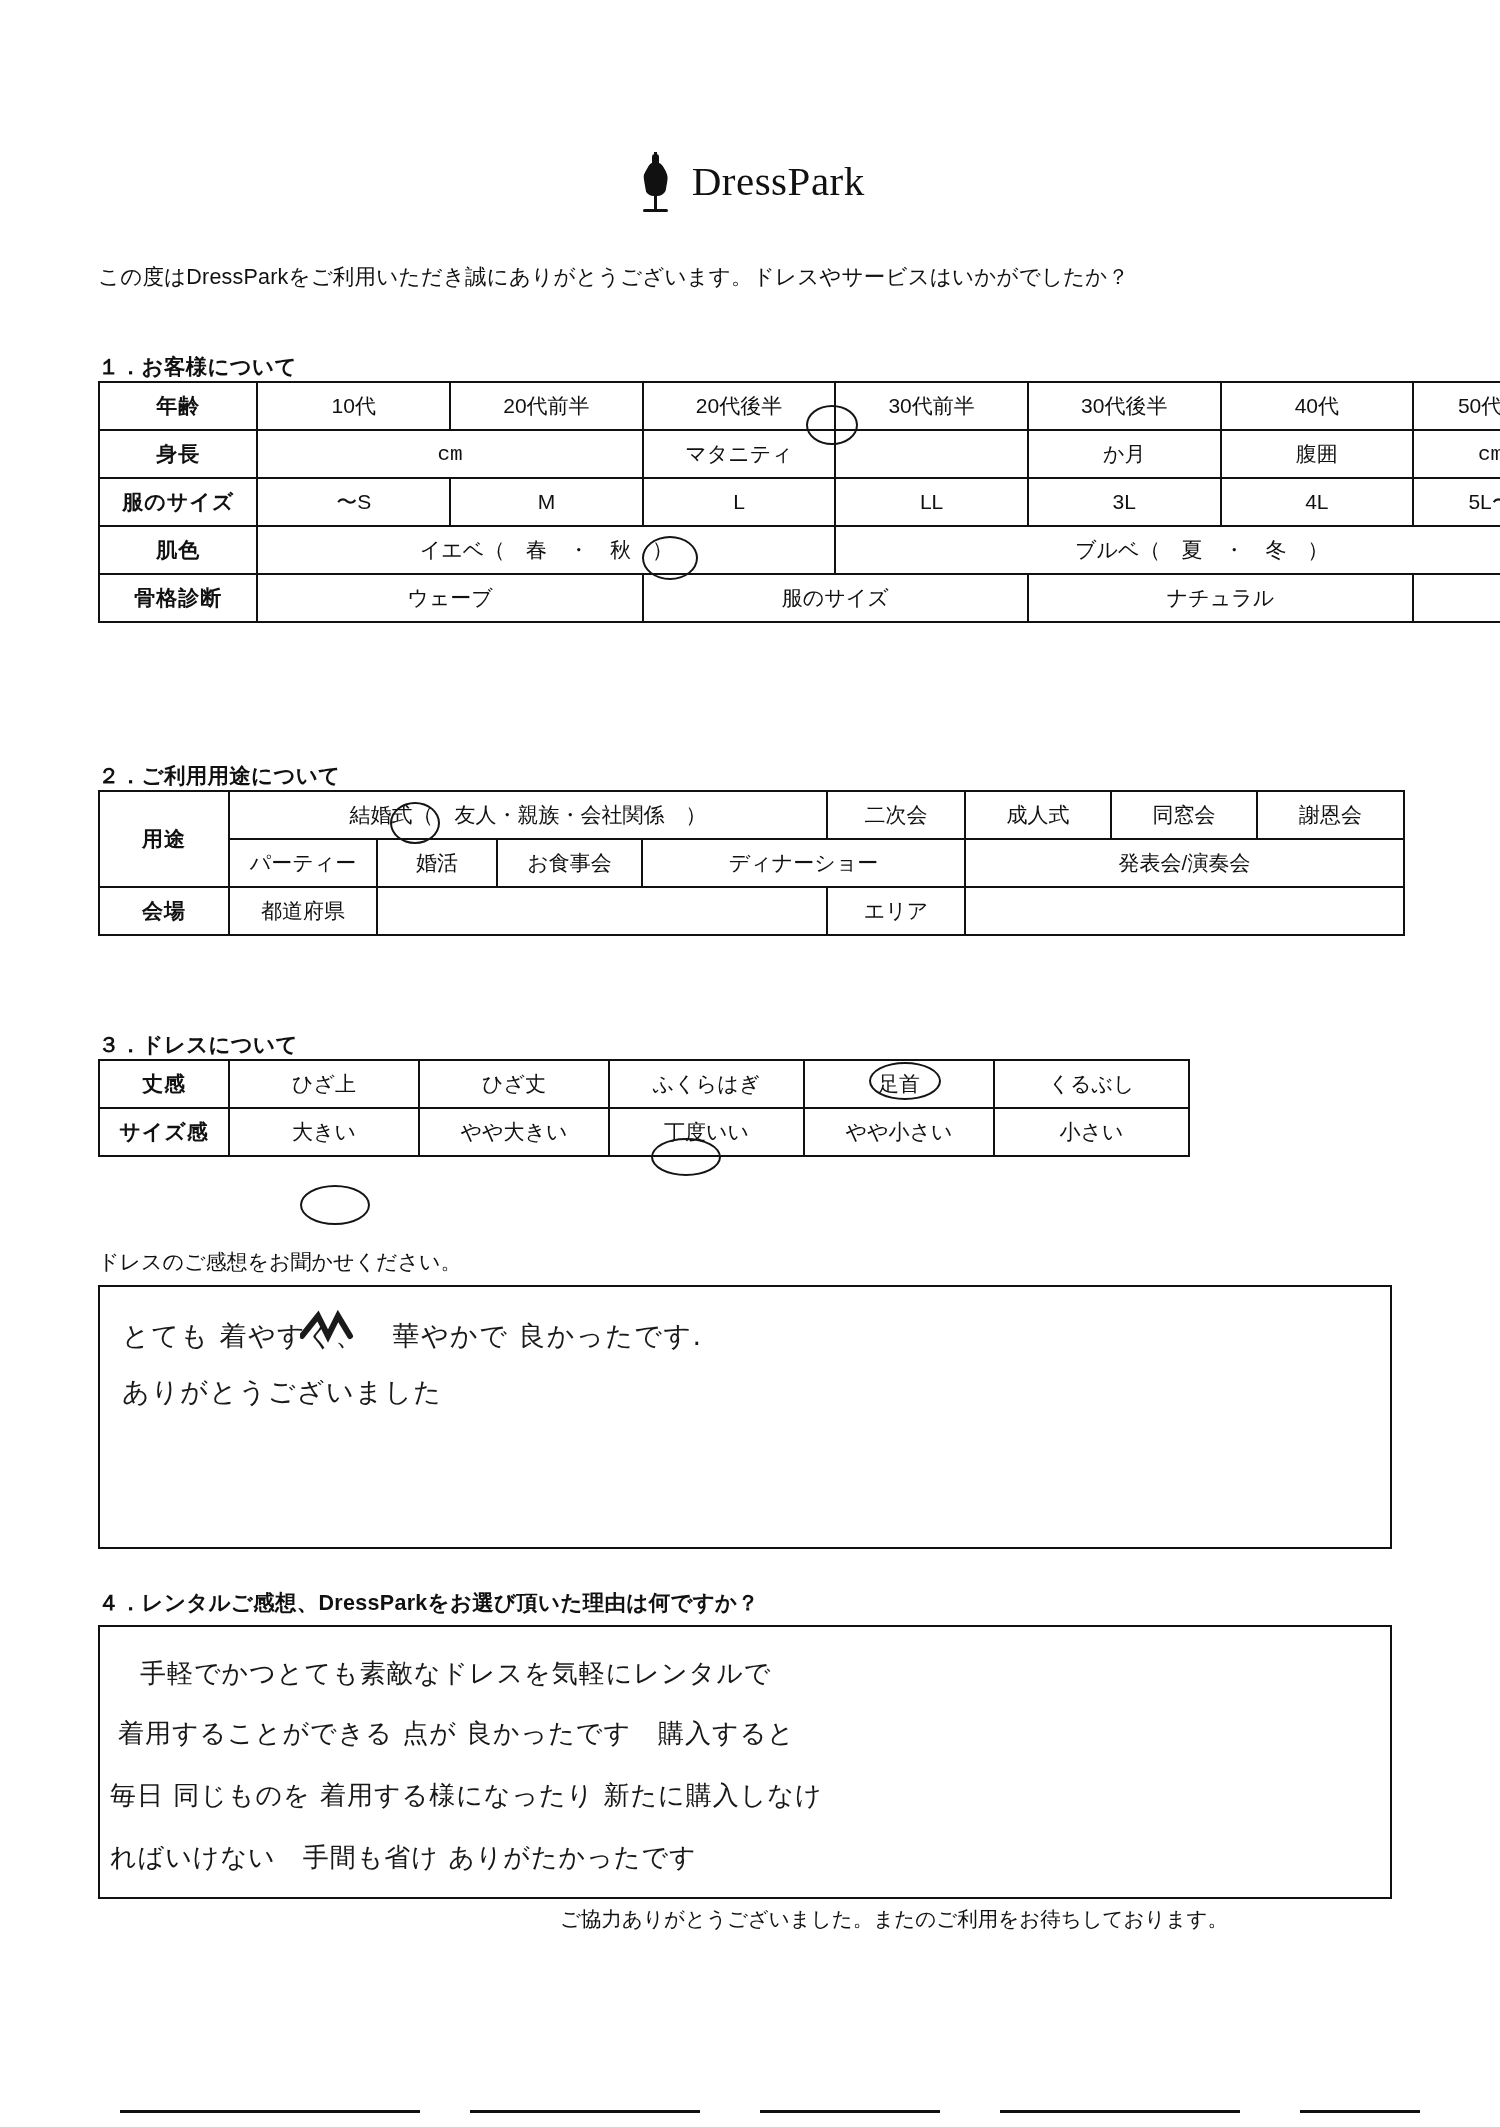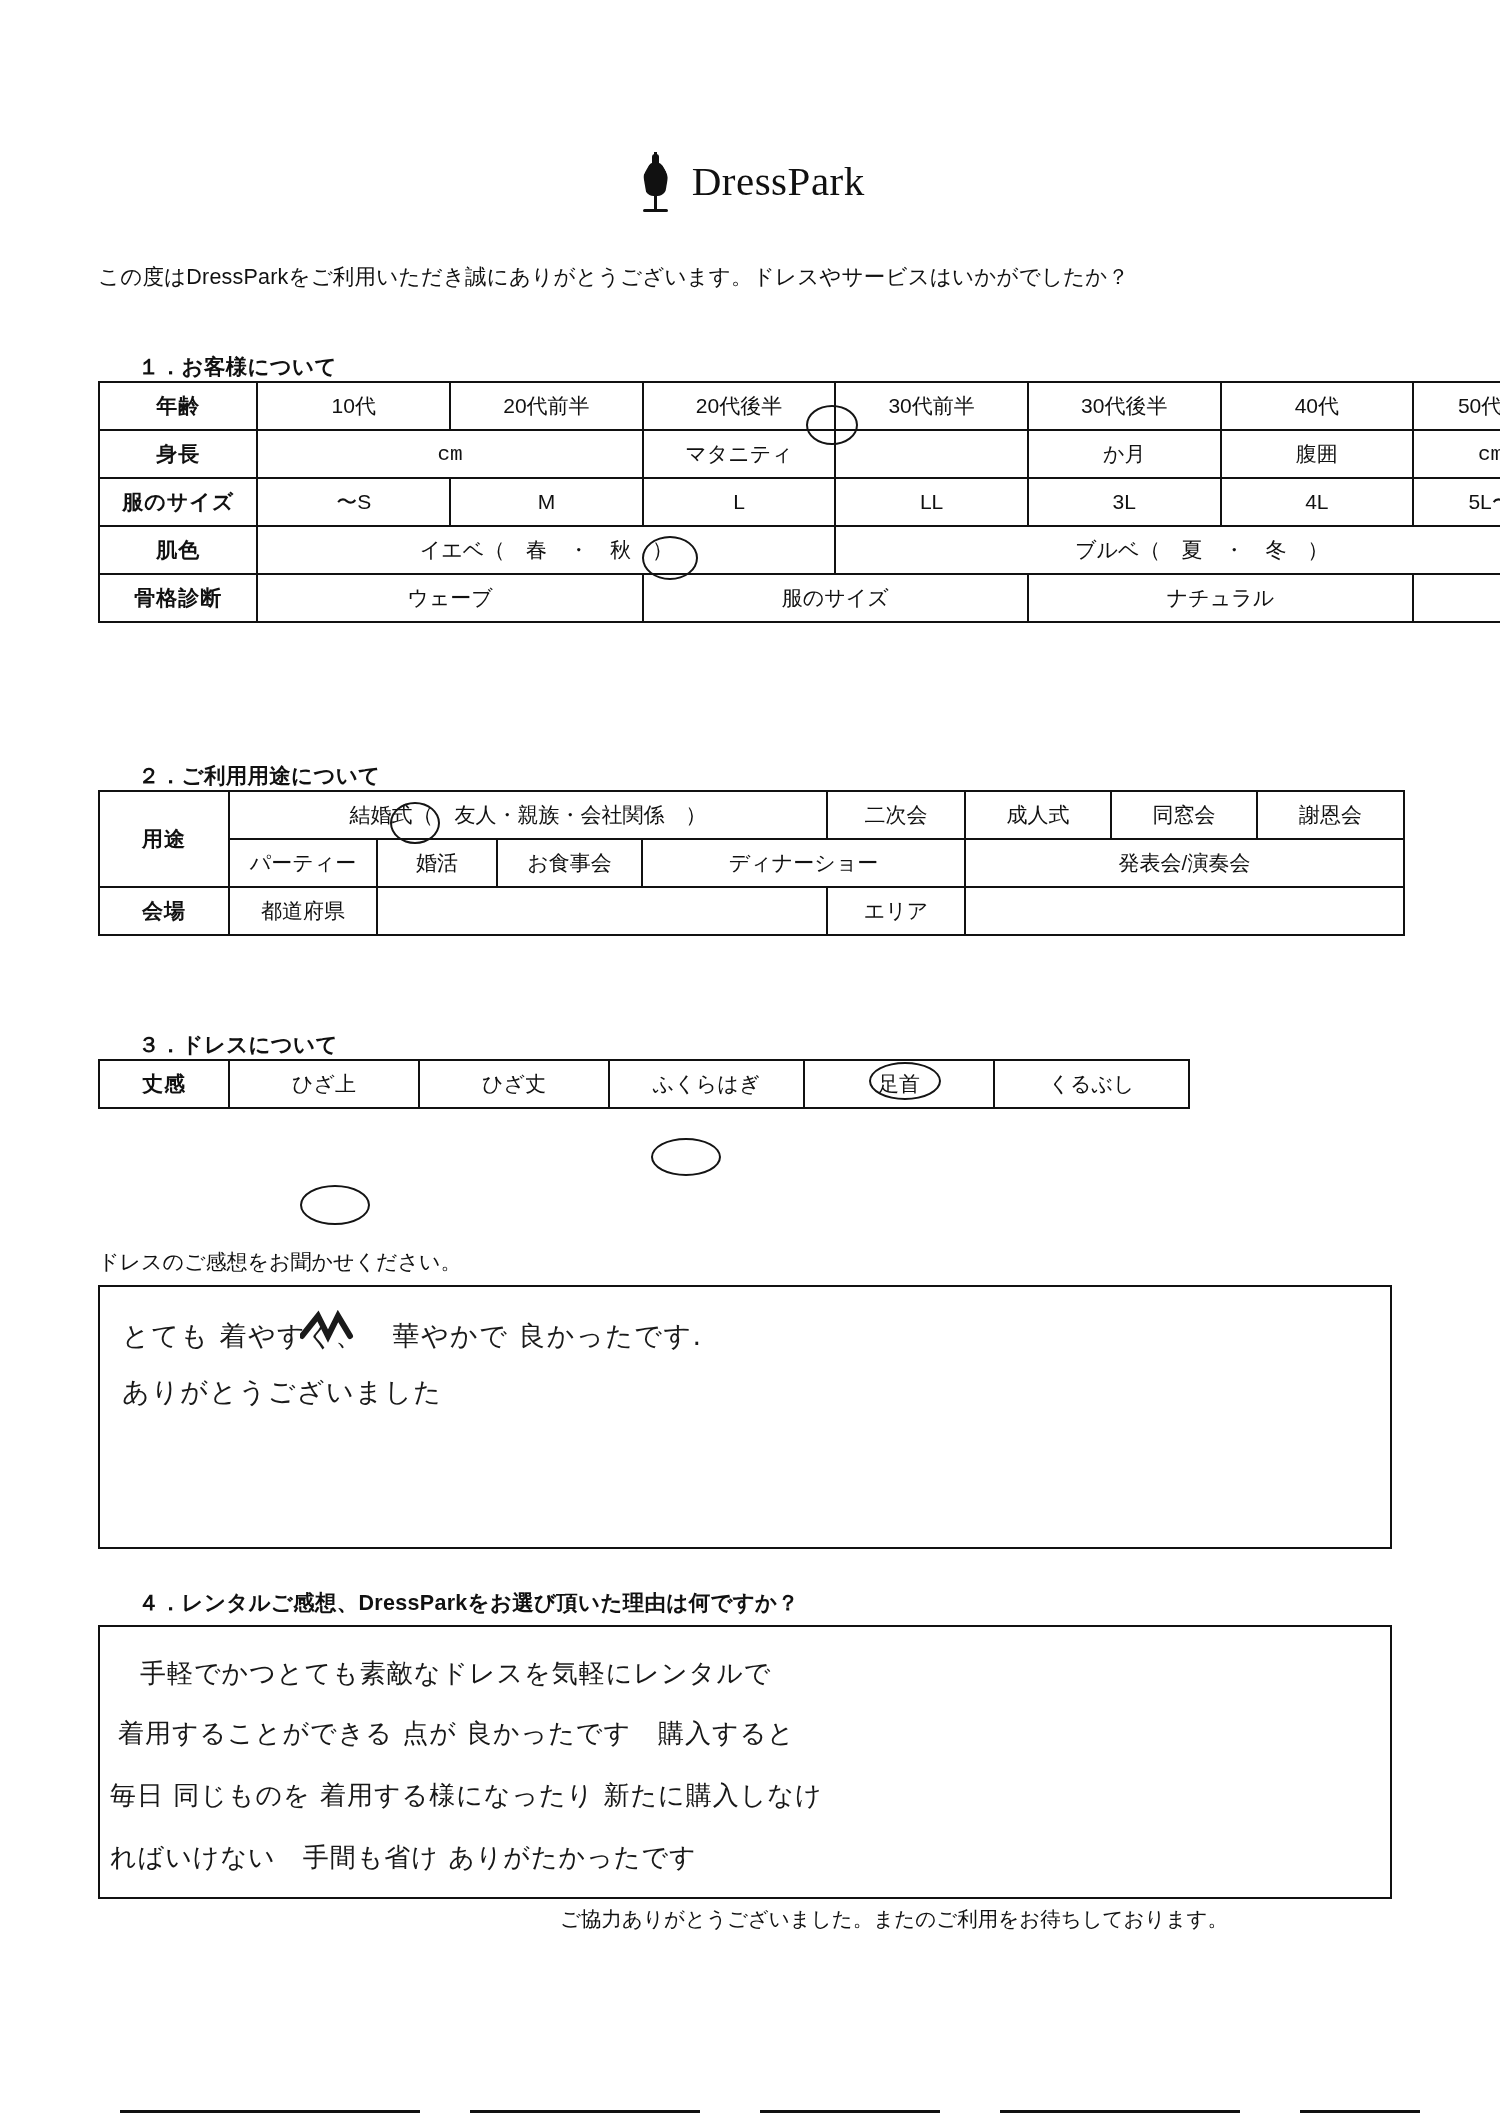--- a/index.html
+++ b/index.html
@@ -101,21 +101,20 @@
     border-bottom: 2px solid #111;
     padding-bottom: 2px;
   }
 
   .sec-head {
     position: absolute;
     font-size: 21.5px;
     font-weight: bold;
     white-space: nowrap;
     letter-spacing: 0.3px;
-    margin-left: 40px;
   }
   .plain-label {
     position: absolute;
     font-size: 21px;
     white-space: nowrap;
   }
   .closing {
     position: absolute;
     font-size: 20.5px;
     white-space: nowrap;
@@ -327,20 +326,28 @@
       </colgroup>
       <tbody>
         <tr>
           <td class="rowhead">丈感</td>
           <td>ひざ上</td>
           <td>ひざ丈</td>
           <td>ふくらはぎ</td>
           <td>足首</td>
           <td>くるぶし</td>
         </tr>
+        <tr>
+          <td class="rowhead">サイズ感</td>
+          <td>大きい</td>
+          <td>やや大きい</td>
+          <td>丁度いい</td>
+          <td>やや小さい</td>
+          <td>小さい</td>
+        </tr>
       </tbody>
     </table>
 
     <div class="circle" style="left:869px; top:1062px; width:68px; height:34px;"></div>
     <div class="circle" style="left:651px; top:1138px; width:66px; height:34px;"></div>
     <div class="circle" style="left:300px; top:1185px; width:66px; height:36px;"></div>
 
     <div class="plain-label" style="left:98px; top:1248px;">ドレスのご感想をお聞かせください。</div>
     <div class="textbox" style="left:98px; top:1285px; width:1290px; height:260px;"></div>
     <div class="hw hw-l1" style="left:122px; top:1318px;">とても 着やすく、　華やかで 良かったです.</div>

